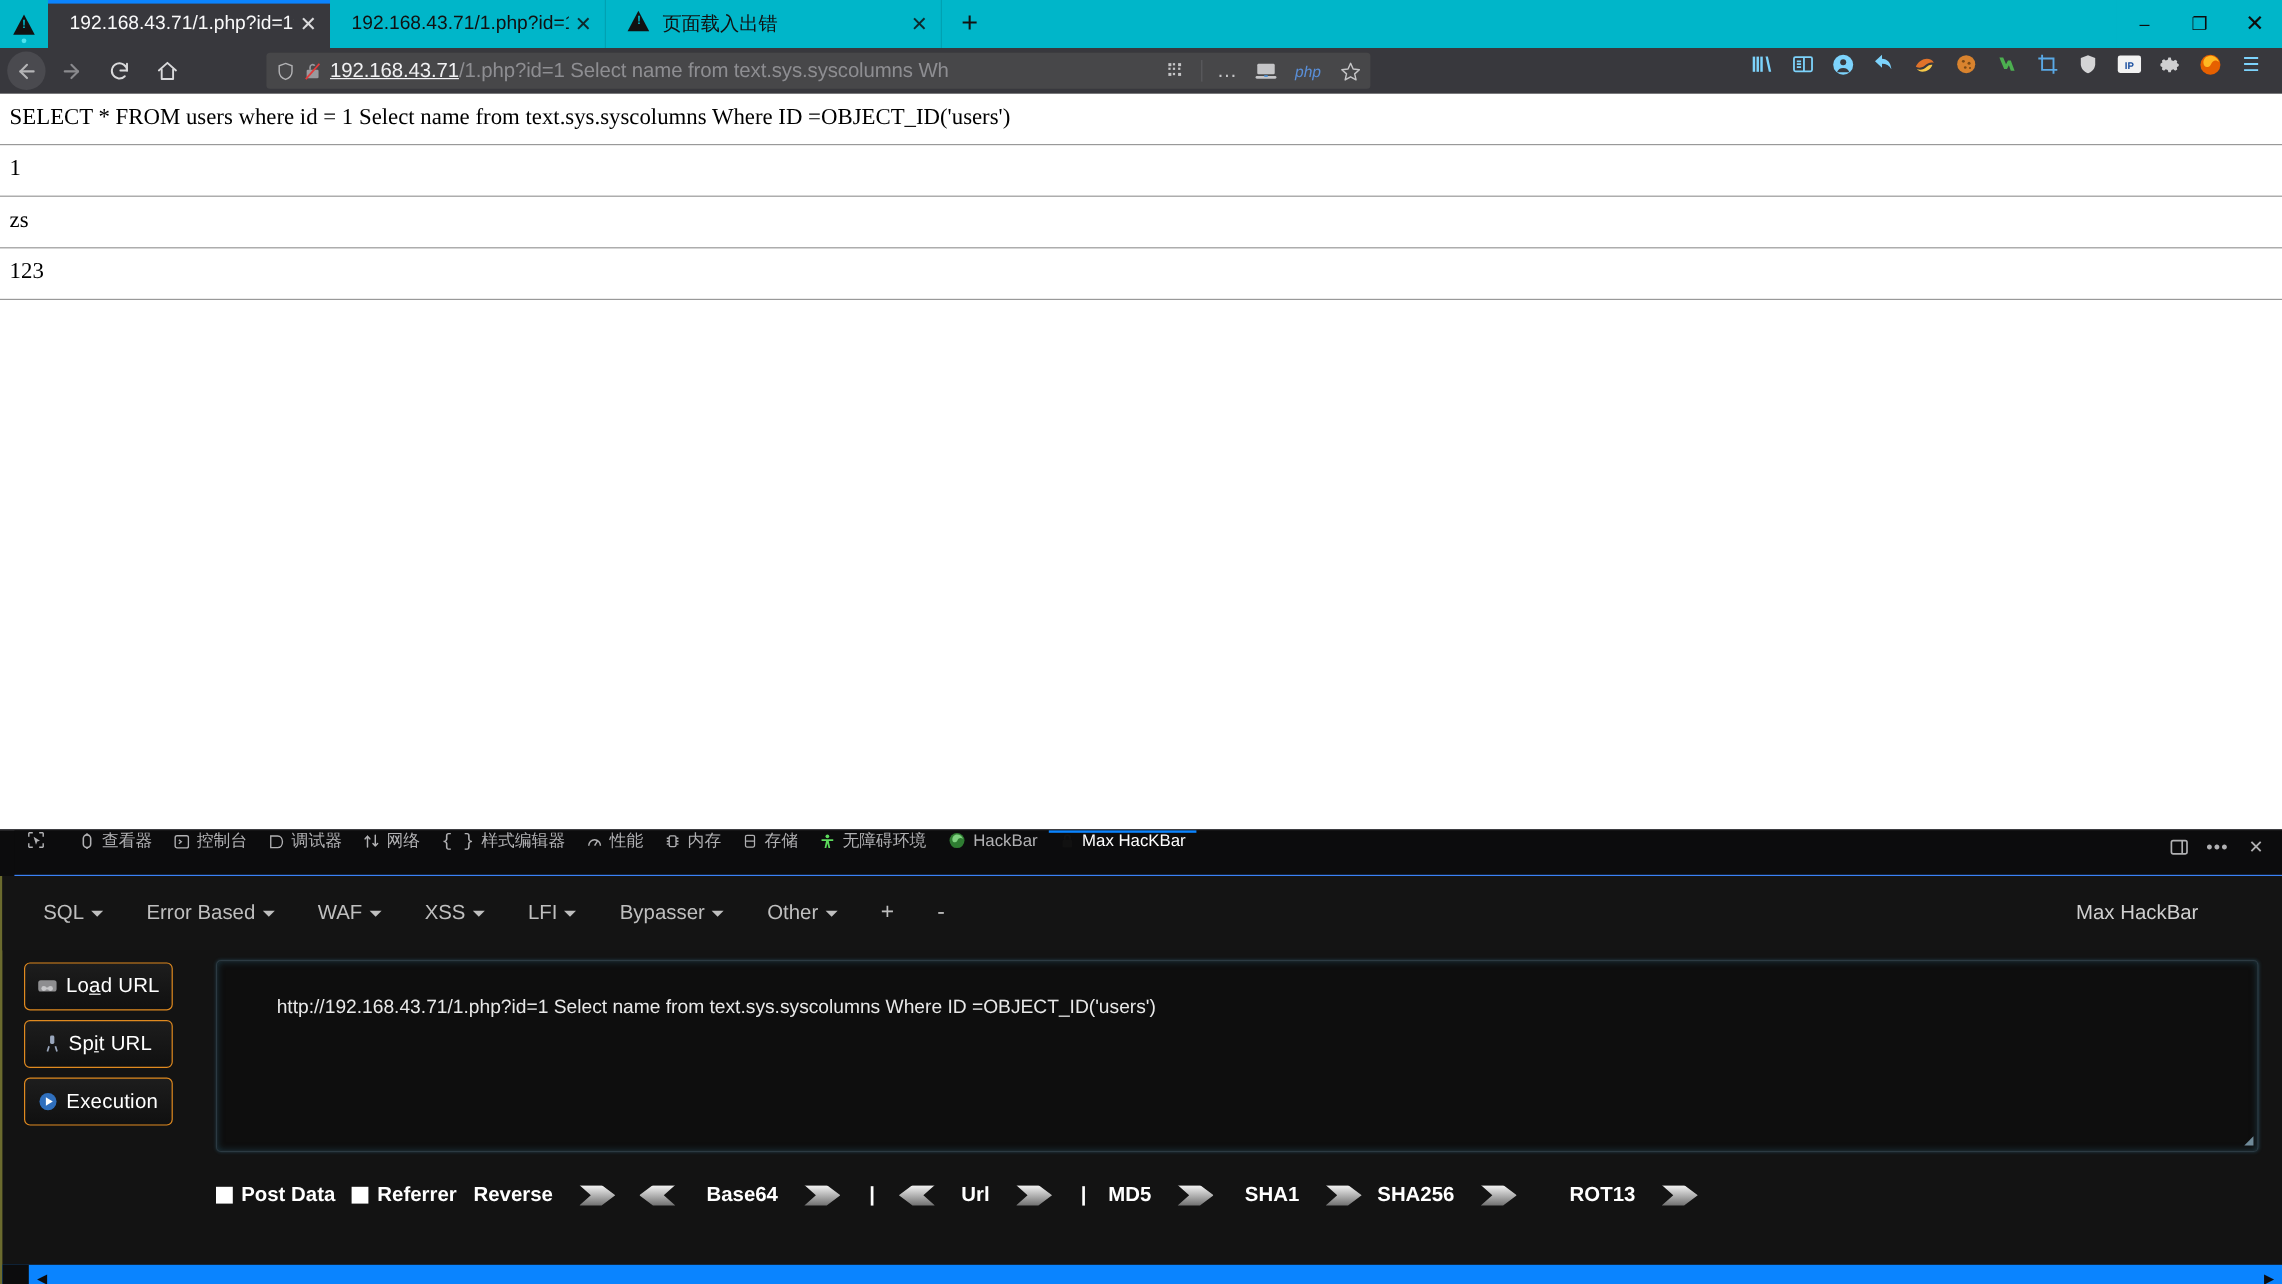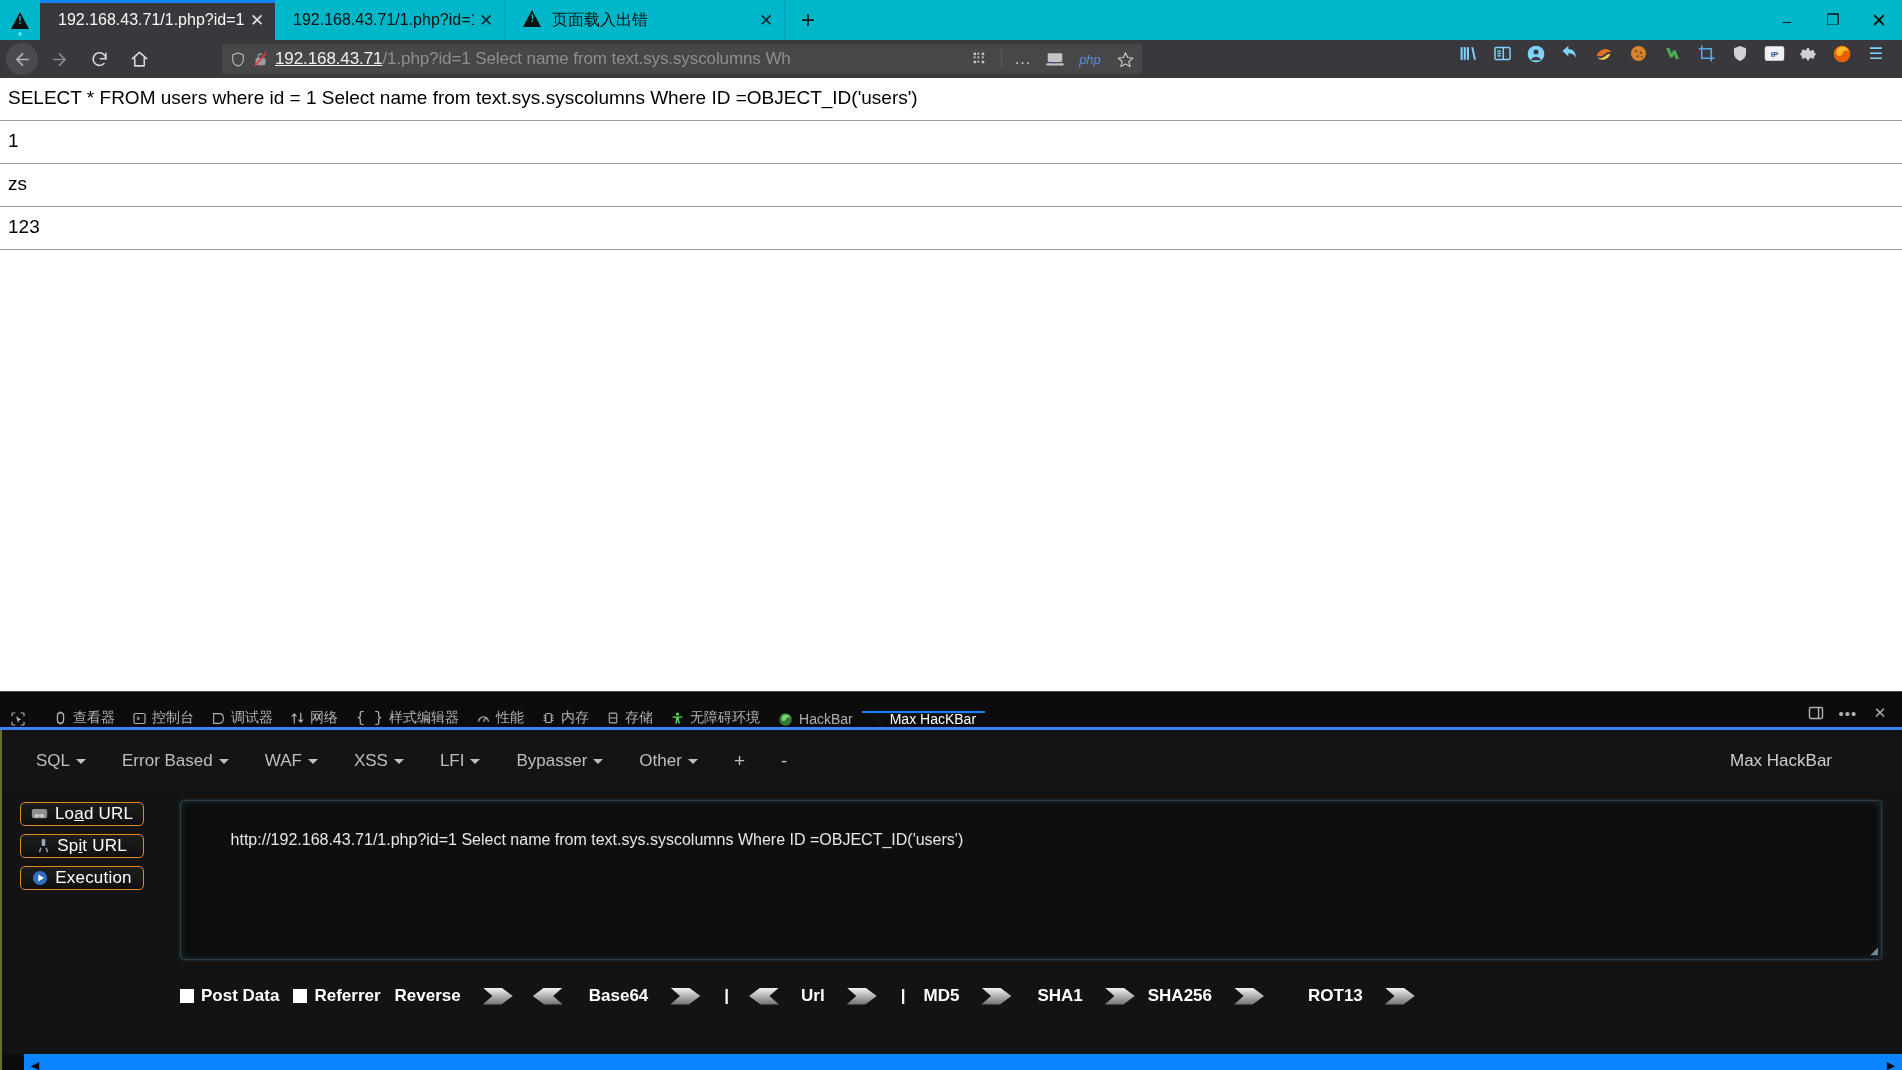--- a/index.html
+++ b/index.html
@@ -155,35 +155,36 @@
     background: #ffffff;
     height: 613px;
     overflow: hidden;
     font-family: "Liberation Serif", serif;
   }
   .content .line {
     font-size: 19px;
     color: #000;
     padding: 9px 8px 11px 8px;
     border-bottom: 1px solid #999;
-    font-family: Liberation Sans, sans-serif;
+    font-family: Liberation Serif, serif;
   }
 
   
   .devtools {
     background: #0c0c0d;
     border-top: 1px solid #4a4a4f;
   }
   .dt-toolbar {
     height: 38px;
     background: #0c0c0d;
     display:flex;
-    align-items: flex-end;
-    border-bottom: 3px solid #3b82f6;
+    align-items: flex-start;
+    border-bottom: 1px solid #3b82f6;
     font-size: 14px;
+    margin-left: 12px;
   }
   .dt-picker {
     width: 36px; display:flex; align-items:center; justify-content:center;
     color:#b1b1b3;
   }
   .dt-vsep { width:1px; background:#38383d; margin:8px 4px; }
   .dt-tab {
     display:flex; align-items:center; gap:6px;
     padding: 0 9px;
     color:#b1b1b3;
@@ -227,21 +228,21 @@
     margin-left:auto; padding-right:70px; color:#cfcfcf; font-size:17px;
   }
   .hb-body { display:flex; padding: 8px 0 0 18px; gap: 36px; }
   .hb-btns { display:flex; flex-direction:column; gap:8px; width:124px; padding-top:2px; }
   .hb-btn {
     border:1px solid #e08a20;
     border-radius:5px;
     background: linear-gradient(#1d1d1d,#101010);
     color:#ffffff;
     font-size:17px;
-    height:24px;
+    height:40px;
     display:flex; align-items:center; justify-content:center; gap:7px;
     letter-spacing:.2px;
   }
   .hb-btn .u { text-decoration: underline; }
   .hb-btn .bicon { font-size:14px; display:flex; }
   .hb-textarea {
     flex:1;
     margin-right: 20px;
     height: 160px;
     background:#0e0e0e;

